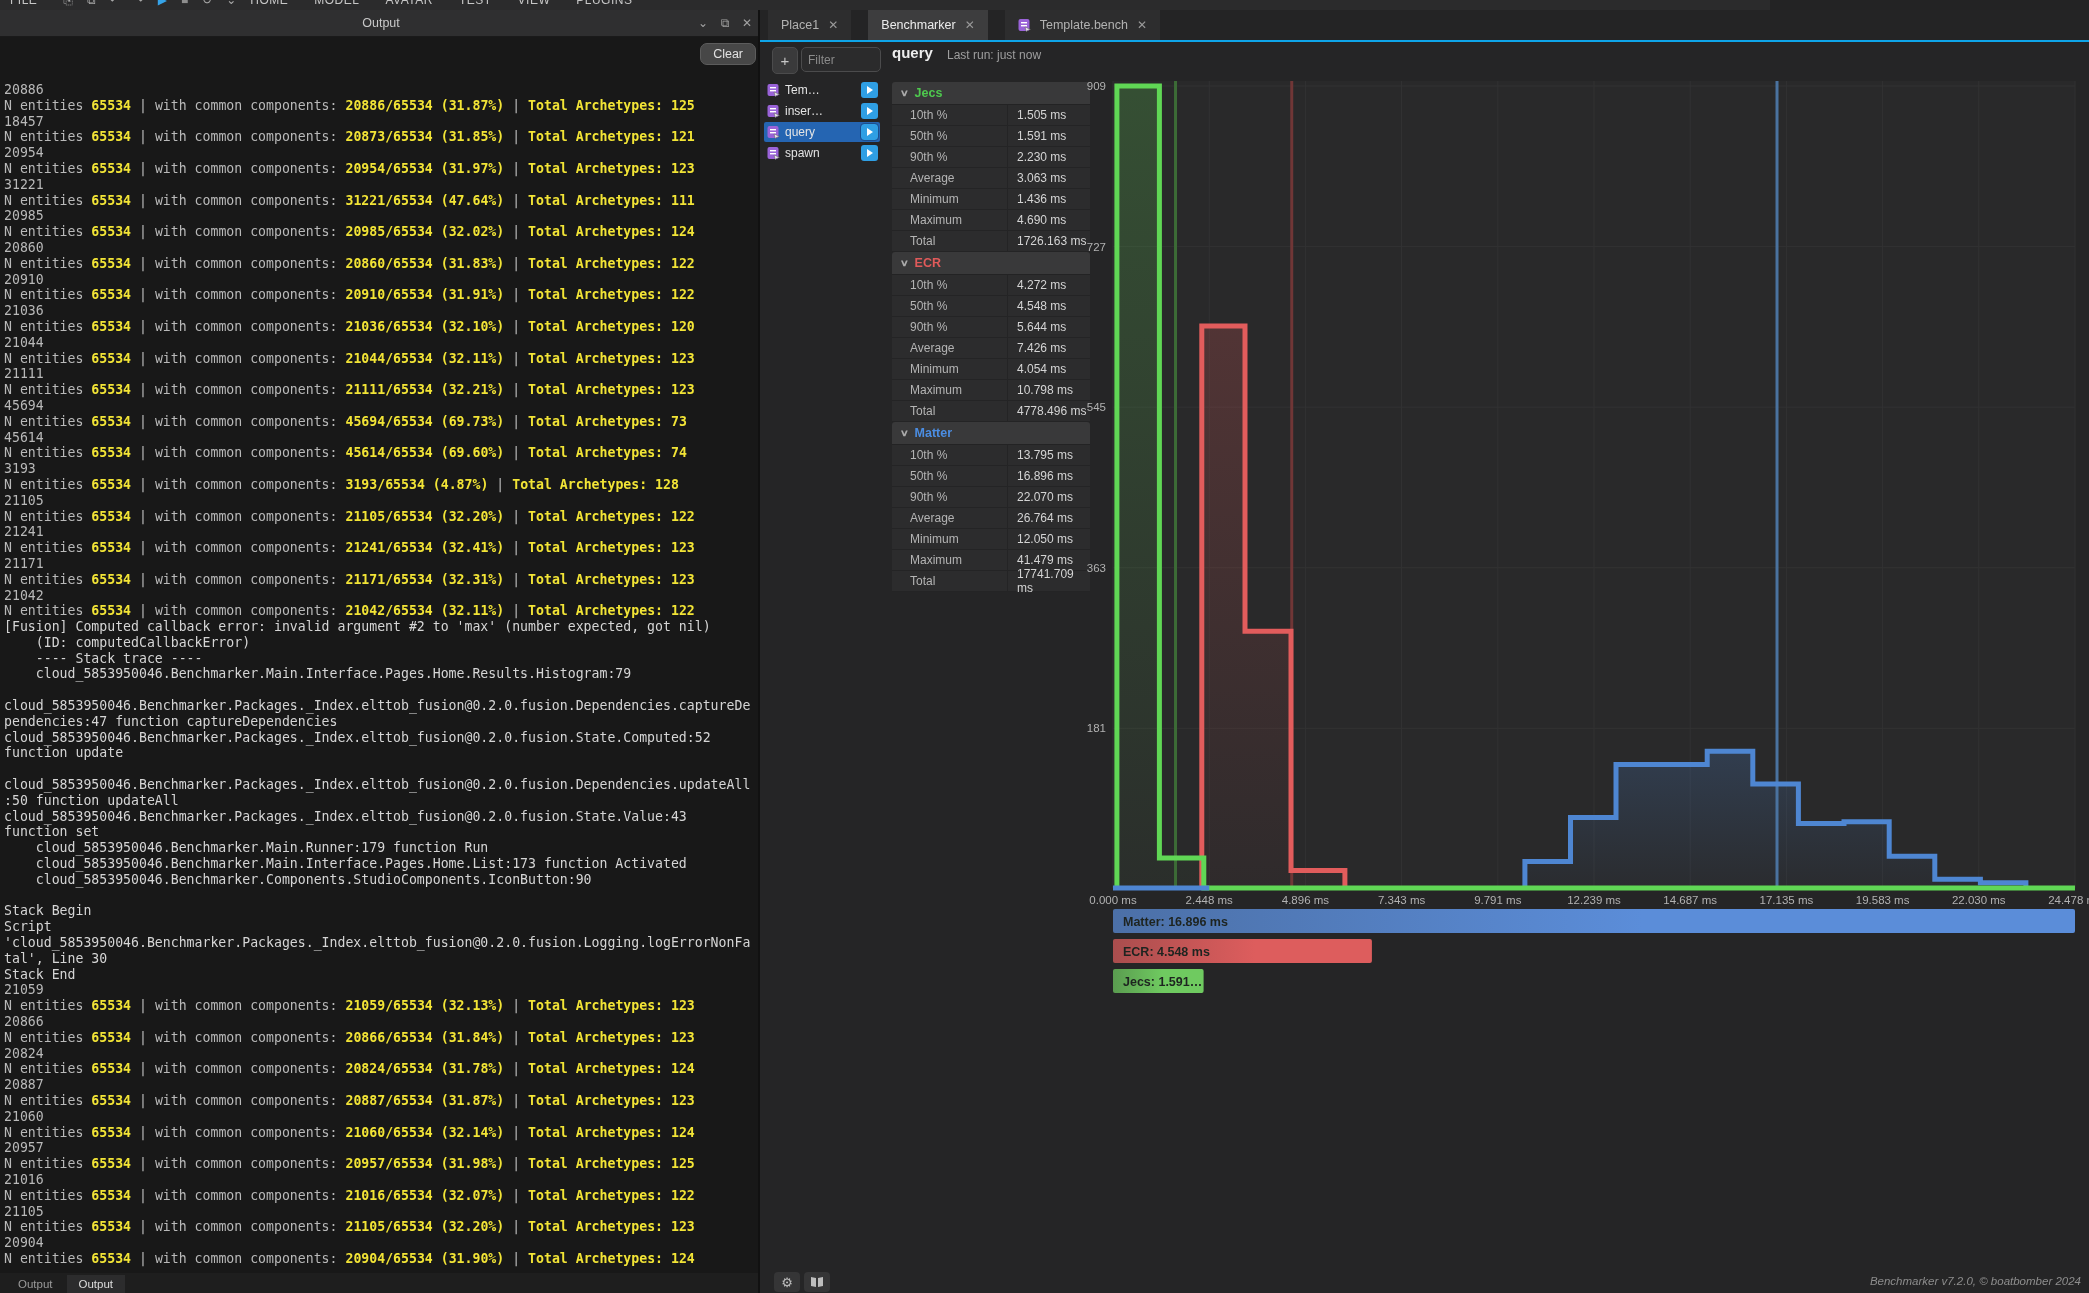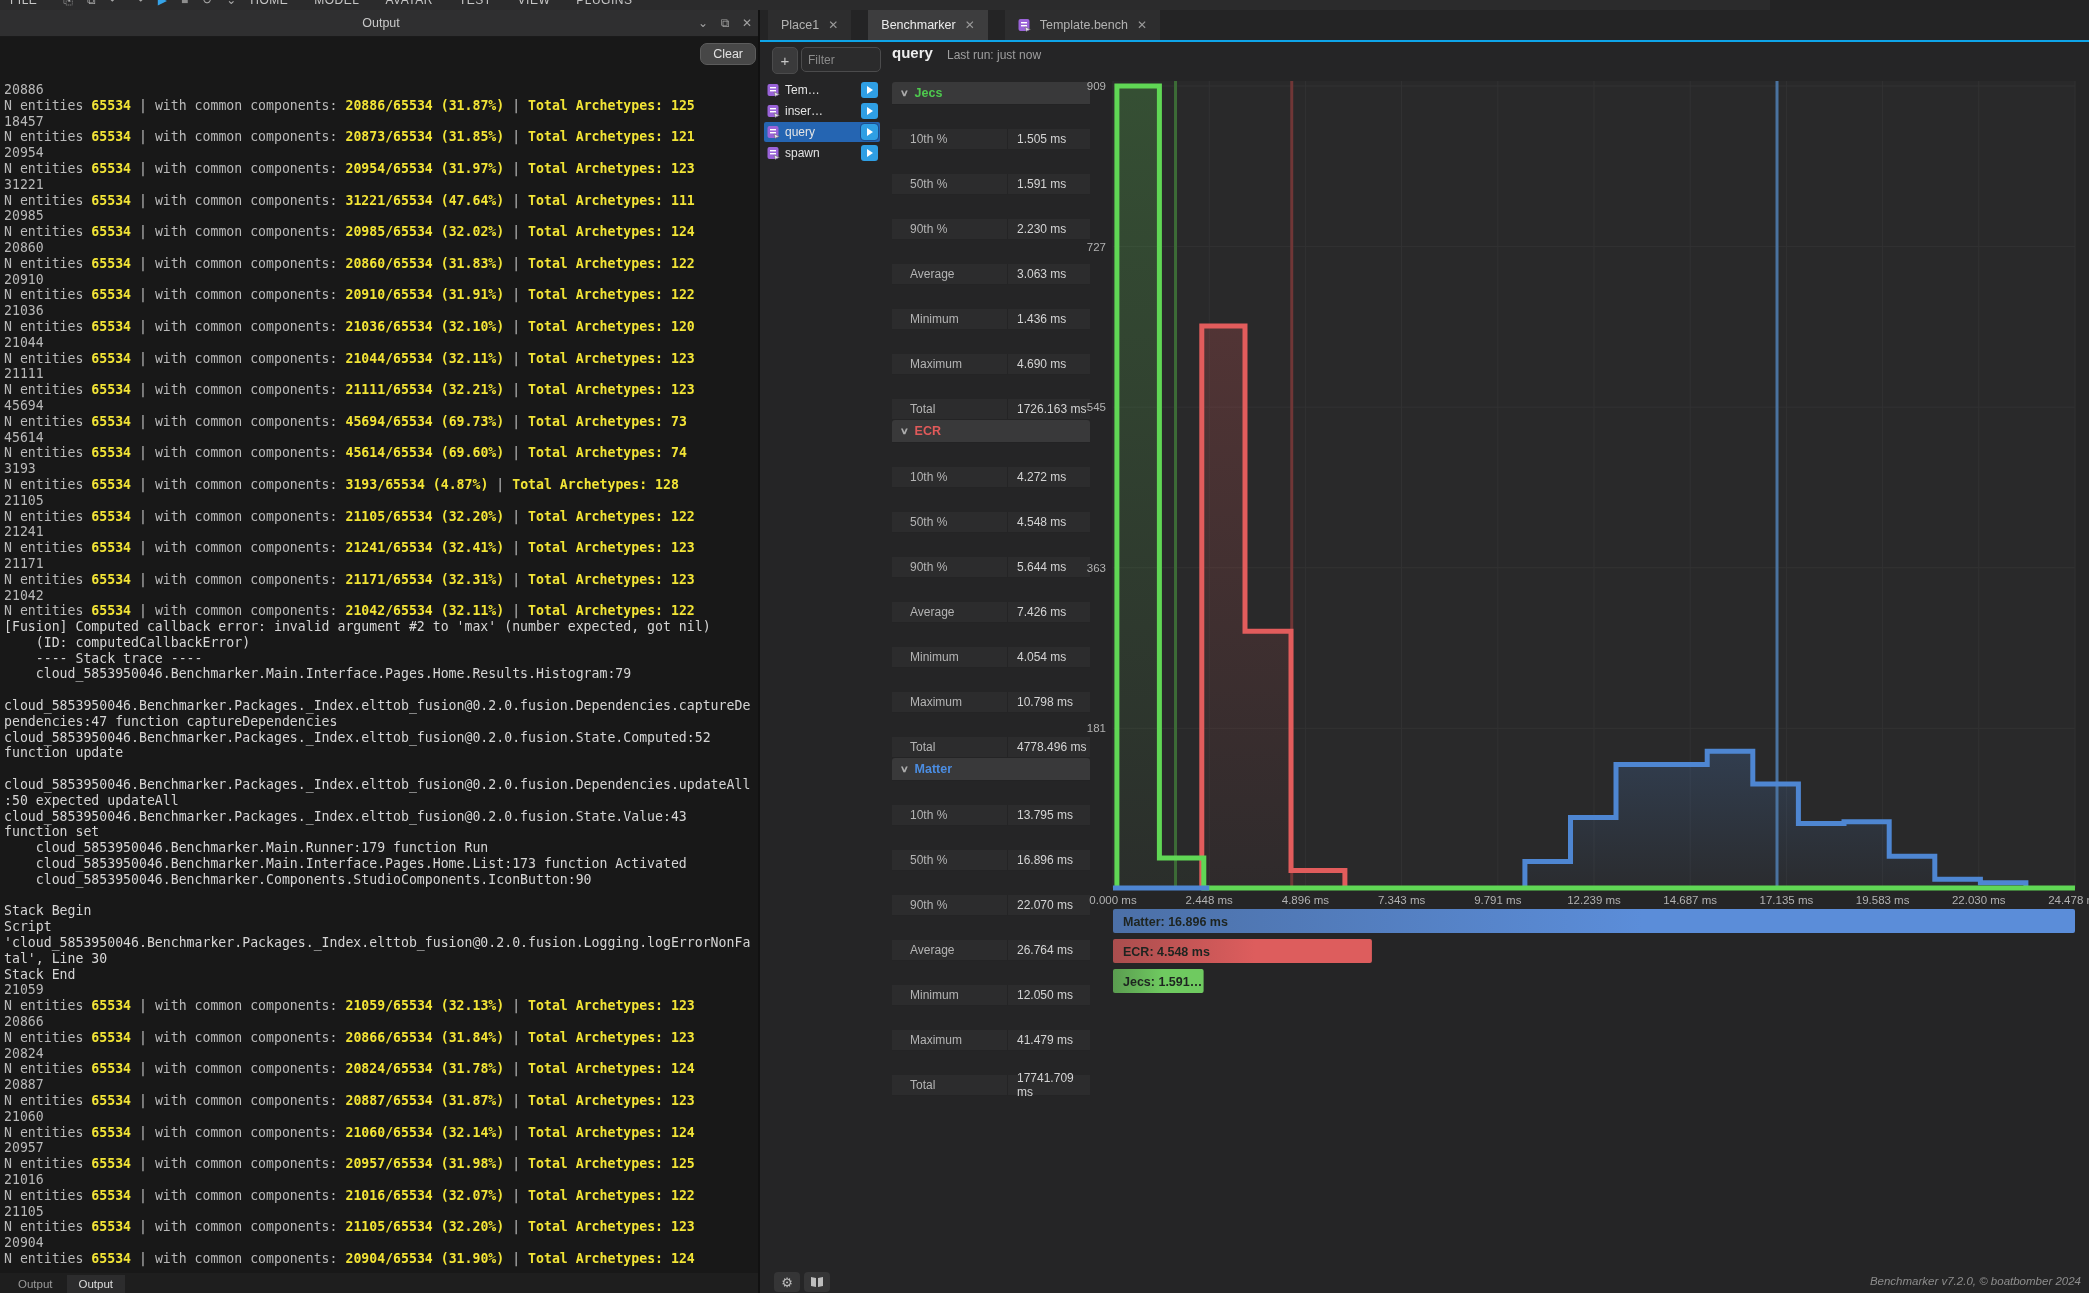--- a/index.html
+++ b/index.html
@@ -45,21 +45,21 @@
   .bench-item.selected .play-btn{outline:1px solid #1c4f8d;}
   .play-tri{width:0;height:0;border-left:6px solid #fff;border-top:4px solid transparent;border-bottom:4px solid transparent;margin-left:1px;}
   
   #page-title{position:absolute;left:132px;top:34px;font-size:15px;font-weight:bold;color:#ededed;}
   #last-run{position:absolute;left:187px;top:38px;font-size:12px;color:#9f9f9f;}
   
   #stats{position:absolute;left:132px;top:72px;width:198px;}
   .sec-header{height:22px;background:#39393a;display:flex;align-items:center;gap:7px;padding-left:9px;
               font-weight:bold;font-size:12.5px;border-bottom:1px solid #232324;border-radius:3px 3px 0 0;}
   .chev{color:#ababab;font-size:9px;transform:scaleX(1.4);}
-  .srow{height:20px;display:flex;font-size:12px;background:#2c2c2d;border-bottom:1px solid #242425;margin-top:24px;}
+  .srow{height:20px;display:flex;font-size:12px;background:#2c2c2d;border-bottom:1px solid #242425;}
   .srow .k{width:97px;padding-left:18px;display:flex;align-items:center;color:#b4b4b4;border-right:1px solid #242425;}
   .srow .v{flex:1;padding-left:9px;display:flex;align-items:center;color:#d4d4d4;}
   
   #chart-svg{position:absolute;left:324px;top:65px;}
   .axis-label{fill:#b2b2b2;font-size:11.5px;font-family:"Liberation Sans",sans-serif;}
   .legend-label{fill:#1e2420;font-size:12.5px;font-weight:bold;font-family:"Liberation Sans",sans-serif;}
   
   .foot-btn{position:absolute;top:1262px;width:26px;height:20px;background:#353536;border-radius:4px;
             display:flex;align-items:center;justify-content:center;color:#bdbdbd;font-size:13px;}
   #gear-btn{left:14px;} #book-btn{left:44px;}
@@ -138,21 +138,21 @@
       <div class="cl"><span class="e">    (ID: computedCallbackError)</span></div>
       <div class="cl"><span class="e">    ---- Stack trace ----</span></div>
       <div class="cl"><span class="e">    cloud_5853950046.Benchmarker.Main.Interface.Pages.Home.Results.Histogram:79</span></div>
       <div class="cl"><span class="e"></span></div>
       <div class="cl"><span class="e">cloud_5853950046.Benchmarker.Packages._Index.elttob_fusion@0.2.0.fusion.Dependencies.captureDe</span></div>
       <div class="cl"><span class="e">pendencies:47 function captureDependencies</span></div>
       <div class="cl"><span class="e">cloud_5853950046.Benchmarker.Packages._Index.elttob_fusion@0.2.0.fusion.State.Computed:52</span></div>
       <div class="cl"><span class="e">function update</span></div>
       <div class="cl"><span class="e"></span></div>
       <div class="cl"><span class="e">cloud_5853950046.Benchmarker.Packages._Index.elttob_fusion@0.2.0.fusion.Dependencies.updateAll</span></div>
-      <div class="cl"><span class="e">:50 expected updateAll</span></div>
+      <div class="cl"><span class="e">:50 function updateAll</span></div>
       <div class="cl"><span class="e">cloud_5853950046.Benchmarker.Packages._Index.elttob_fusion@0.2.0.fusion.State.Value:43</span></div>
       <div class="cl"><span class="e">function set</span></div>
       <div class="cl"><span class="e">    cloud_5853950046.Benchmarker.Main.Runner:179 function Run</span></div>
       <div class="cl"><span class="e">    cloud_5853950046.Benchmarker.Main.Interface.Pages.Home.List:173 function Activated</span></div>
       <div class="cl"><span class="e">    cloud_5853950046.Benchmarker.Components.StudioComponents.IconButton:90</span></div>
       <div class="cl"><span class="e"></span></div>
       <div class="cl"><span class="e">Stack Begin</span></div>
       <div class="cl"><span class="e">Script</span></div>
       <div class="cl"><span class="e">'cloud_5853950046.Benchmarker.Packages._Index.elttob_fusion@0.2.0.fusion.Logging.logErrorNonFa</span></div>
       <div class="cl"><span class="e">tal', Line 30</span></div>

